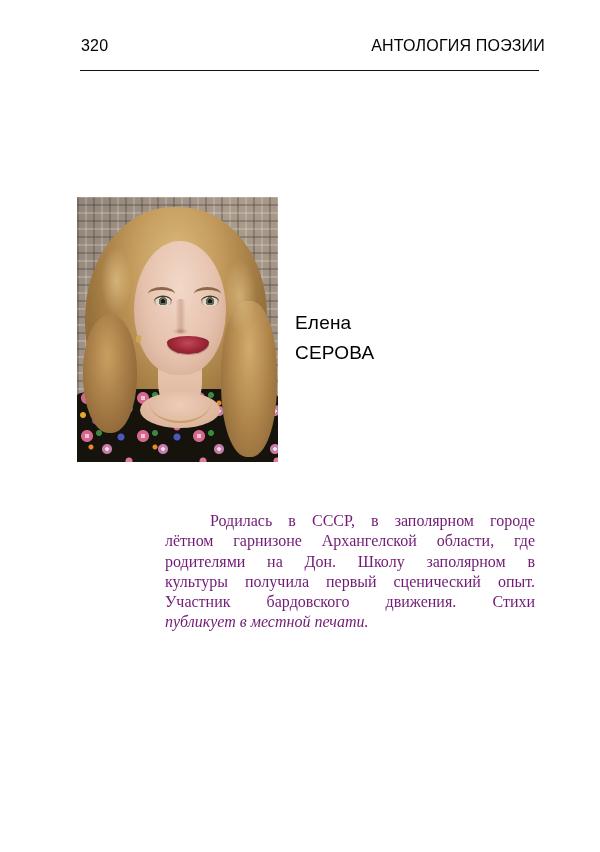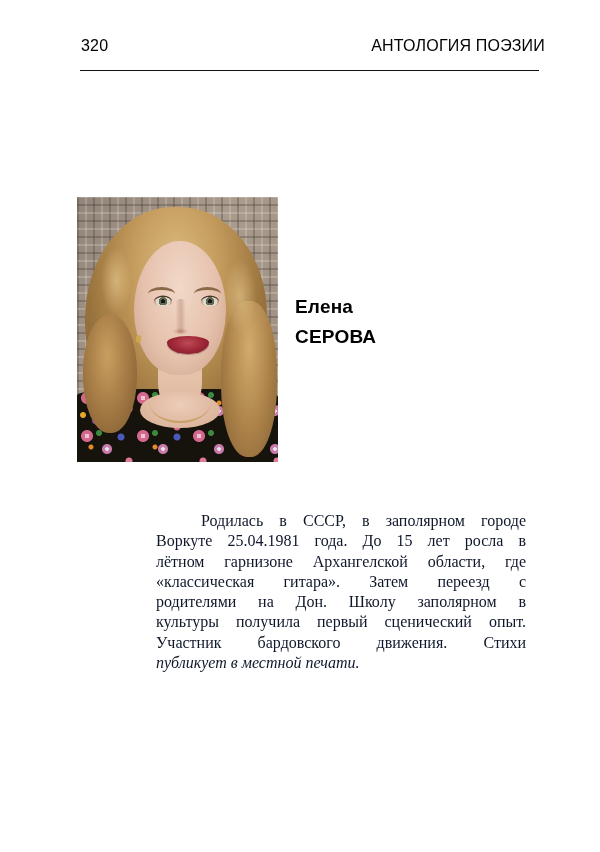--- a/index.html
+++ b/index.html
@@ -26,31 +26,31 @@
     font-size: 16px; font-weight: 400; letter-spacing: 0.2px;
     text-align: right;
   }
   .header-rule {
     position: absolute; left: 80px; top: 70px; width: 459px; height: 0;
     border-top: 1.6px solid #111111;
   }
 
   
   .author-name {
-    position: absolute; left: 295px; top: 292px;
-    font-size: 19px; font-weight: 700; line-height: 30px;
+    position: absolute; left: 295px; top: 308px;
+    font-size: 19px; font-weight: 400; line-height: 30px;
     letter-spacing: 0.2px;
   }
 
   
   .bio {
-    position: absolute; left: 156px; top: 511px; width: 370px;
+    position: absolute; left: 165px; top: 511px; width: 370px;
     font-family: "Liberation Serif", serif;
     font-size: 16px; line-height: 20.3px;
-    color: #0f172a;
+    color: #701a75;
   }
   .bio-line {
     text-align: justify;
     text-align-last: justify;
     white-space: nowrap;
     overflow: visible;
   }
   .bio-line.indent { text-indent: 45px; }
   .bio-line.final  { text-align-last: left; font-style: italic; }
 
@@ -210,22 +210,20 @@
     <div class="earring"></div>
   </div>
 
   <div class="author-name">
     <div>Елена</div>
     <div>СЕРОВА</div>
   </div>
 
   <div class="bio">
     <div class="bio-line indent">Родилась в СССР, в заполярном городе</div>
-    <div class="bio-line">Воркуте 25.04.1981 года. До 15 лет росла в</div>
     <div class="bio-line">лётном гарнизоне Архангелской области, где</div>
-    <div class="bio-line">«классическая гитара». Затем переезд с</div>
     <div class="bio-line">родителями на Дон. Школу заполярном в</div>
     <div class="bio-line">культуры получила первый сценический опыт.</div>
     <div class="bio-line">Участник бардовского движения. Стихи</div>
     <div class="bio-line final">публикует в местной печати.</div>
   </div>
 
 </div>
 
 </body></html>

